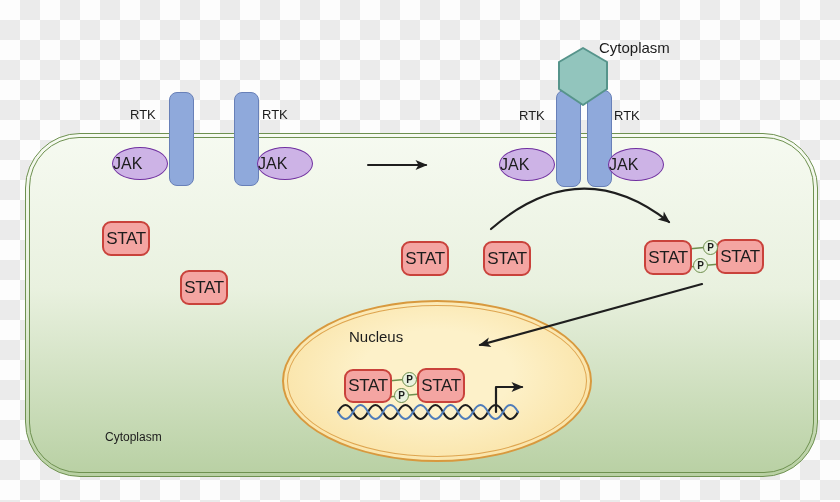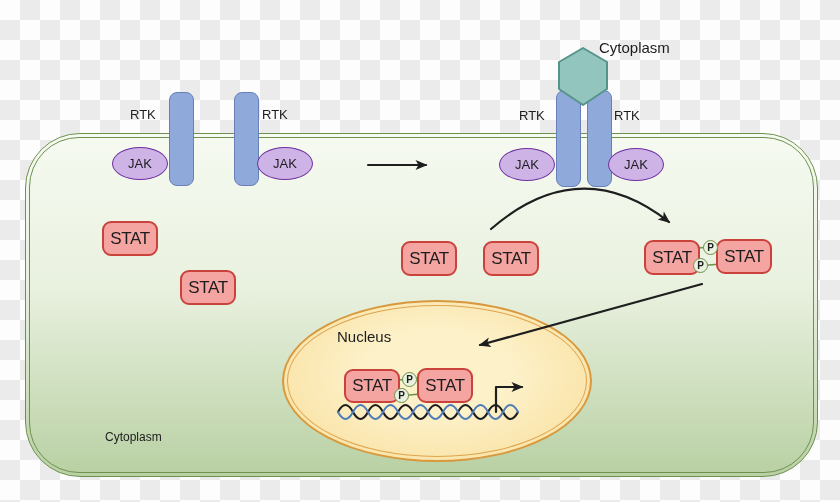--- a/index.html
+++ b/index.html
@@ -25,25 +25,25 @@
     z-index:2;
   }
   .nucleus-inner{position:absolute;inset:3px;border:1px solid var(--nucleus-border);border-radius:50%;pointer-events:none;opacity:.85;}
   .receptor{
     background:var(--receptor-fill);border:1.5px solid var(--receptor-border);
     border-radius:8px;z-index:4;box-sizing:border-box;
   }
   .jak{
     width:56px;height:33px;border-radius:50%;
     background:var(--jak-fill);border:1.5px solid var(--jak-border);
-    display:flex;align-items:center;justify-content:center;
-    font-size:13px;z-index:4;box-sizing:border-box;
+    display:flex;align-items:center;justify-content:flex-start;
+    font-size:16px;z-index:4;box-sizing:border-box;
   }
   .stat{
-    width:56px;height:35px;border-radius:9px;
+    width:48px;height:35px;border-radius:9px;
     background:var(--stat-fill);border:2px solid var(--stat-border);
     display:flex;align-items:center;justify-content:center;
     font-size:17px;z-index:4;box-sizing:border-box;letter-spacing:-0.3px;
   }
   .pcirc{
     width:15px;height:15px;border-radius:50%;
     background:var(--phosphate-fill);border:1.5px solid var(--phosphate-border);
     display:flex;align-items:center;justify-content:center;
     font-size:10px;font-weight:bold;z-index:5;box-sizing:border-box;
   }
@@ -138,21 +138,21 @@
   <div class="abs pcirc" style="left:693px;top:258px;">
       <span>P</span>
     </div>
   <div class="abs pcirc" style="left:402px;top:372px;">
       <span>P</span>
     </div>
   <div class="abs pcirc" style="left:394px;top:388px;">
       <span>P</span>
     </div>
 
-  <div class="abs lbl lbl-nucleus" style="left:337px;top:328px;">Nucleus</div>
+  <div class="abs lbl lbl-nucleus" style="left:349px;top:328px;">Nucleus</div>
   <div class="abs lbl lbl-cytoplasm" style="left:105px;top:430px;">Cytoplasm</div>
 
   <svg id="svg-over" class="overlay" width="840" height="502" viewBox="0 0 840 502">
     <defs>
       <marker id="ah" markerUnits="userSpaceOnUse" markerWidth="13" markerHeight="11" refX="11" refY="5.5" orient="auto">
         <path d="M0.5,0.5 L12.5,5.5 L0.5,10.5 L3.5,5.5 Z" fill="var(--arrow)"></path>
       </marker>
     </defs>
     <polygon points="583,48 607,62 607,89 583,105 559,89 559,62" fill="var(--cytokine-fill)" stroke="var(--cytokine-border)" stroke-width="2" stroke-linejoin="round"></polygon>
     <line x1="368" y1="165" x2="426" y2="165" stroke="var(--arrow)" stroke-width="2" stroke-linecap="round" marker-end="url(#ah)"></line>

